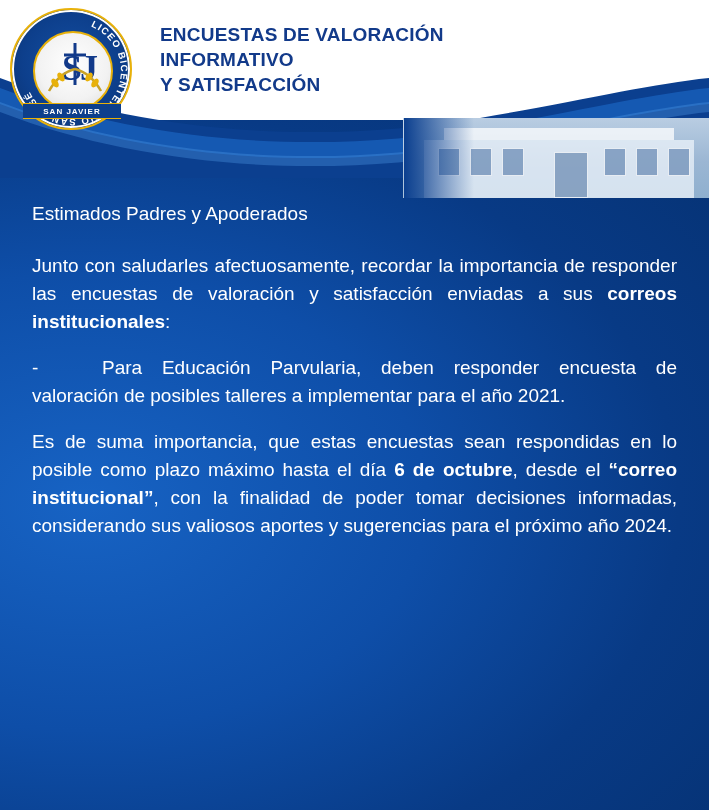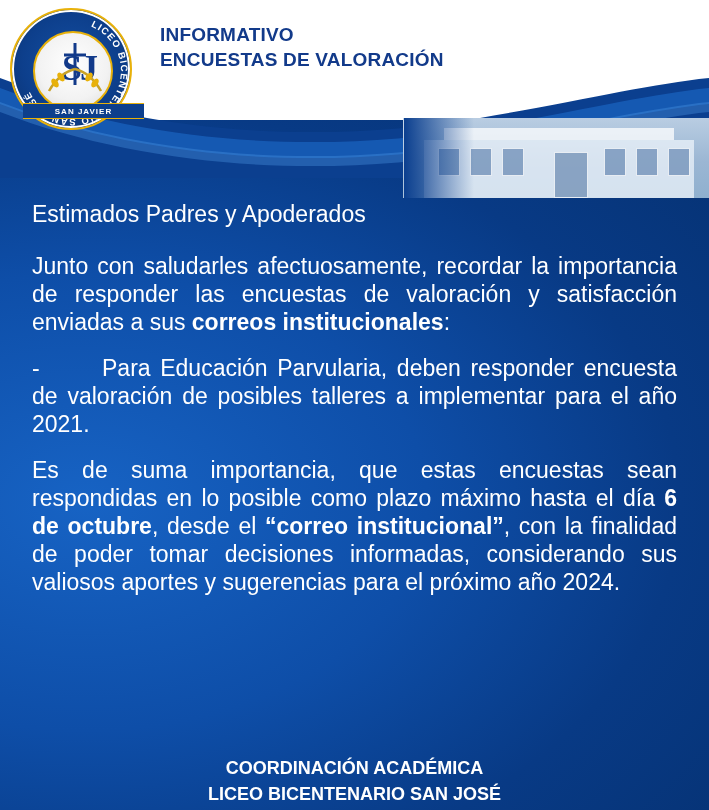--- a/index.html
+++ b/index.html
@@ -78,21 +78,21 @@
     text-align: center;
     font-family: "Liberation Serif", serif;
     font-size: 36px;
     font-weight: bold;
     color: #123a8a;
     letter-spacing: -2px;
   }
   .logo-banner {
     position: absolute;
     left: 11px; bottom: 9px;
-    width: 121px; height: 16px;
+    width: 98px; height: 16px;
     background: #0d3f8c;
     border-top: 1px solid #e8b10a;
     border-bottom: 1px solid #e8b10a;
     color: #ffffff;
     font-size: 8px;
     font-weight: bold;
     letter-spacing: 1px;
     text-align: center;
     line-height: 16px;
   }
@@ -133,21 +133,21 @@
     left: 0; top: 0; width: 70px; height: 80px;
     background: linear-gradient(90deg, rgba(11,63,143,1) 0%, rgba(11,63,143,0) 100%);
   }
 
   
   .content {
     position: absolute;
     left: 32px; top: 200px;
     width: 645px;
     color: #ffffff;
-    font-size: 23px;
+    font-size: 19px;
     line-height: 28px;
   }
   .p { margin: 0 0 18px 0; text-align: justify; }
   .p.last { margin-bottom: 8px; }
   .p b { font-weight: bold; }
   .indent-dash { display: inline-block; width: 70px; }
 
   .salutation { margin-bottom: 24px; }
   .salutation div { white-space: nowrap; }
 
@@ -195,22 +195,23 @@
         <ellipse cx="20" cy="50" rx="3" ry="5" fill="#e8b10a" transform="rotate(-35 20 50)"></ellipse>
         <ellipse cx="26" cy="44" rx="3" ry="5" fill="#e8b10a" transform="rotate(-35 26 44)"></ellipse>
         <ellipse cx="60" cy="50" rx="3" ry="5" fill="#e8b10a" transform="rotate(35 60 50)"></ellipse>
         <ellipse cx="54" cy="44" rx="3" ry="5" fill="#e8b10a" transform="rotate(35 54 44)"></ellipse>
       </svg>
     </div>
     <div class="logo-banner">SAN JAVIER</div>
   </div>
 
   <div class="header-title">
+    <div>ENCUESTAS DE VALORACIÓN</div>
     <div>INFORMATIVO</div>
-    <div>ENCUESTAS DE VALORACIÓN</div>
+    <div>Y SATISFACCIÓN</div>
   </div>
 
   <div class="photo">
     <div class="roof"></div>
     <div class="wall"></div>
     <div class="win" style="left:34px"></div>
     <div class="win" style="left:66px"></div>
     <div class="win" style="left:98px"></div>
     <div class="win" style="left:200px"></div>
     <div class="win" style="left:232px"></div>
@@ -227,18 +228,14 @@
 
     <p class="p"><span>Junto con saludarles afectuosamente, recordar la importancia de responder las encuestas de valoración y satisfacción enviadas a sus </span><b>correos institucionales</b><span>:</span></p>
 
     <p class="p"><span class="indent-dash">-</span><span>Para Educación Parvularia, deben responder encuesta de valoración de posibles talleres a implementar para el año 2021.</span></p>
 
 
     <p class="p last"><span>Es de suma importancia, que estas encuestas sean respondidas en lo posible como plazo máximo hasta el día </span><b>6 de octubre</b><span>, desde el </span><b>“correo institucional”</b><span>, con la finalidad de poder tomar decisiones informadas, considerando sus valiosos aportes y sugerencias para el próximo año 2024.</span></p>
 
   </div>
 
-  <div class="footer">
-    <div>COORDINACIÓN ACADÉMICA</div>
-    <div>LICEO BICENTENARIO SAN JOSÉ</div>
-  </div>
 
 </div>
 
 </body></html>

